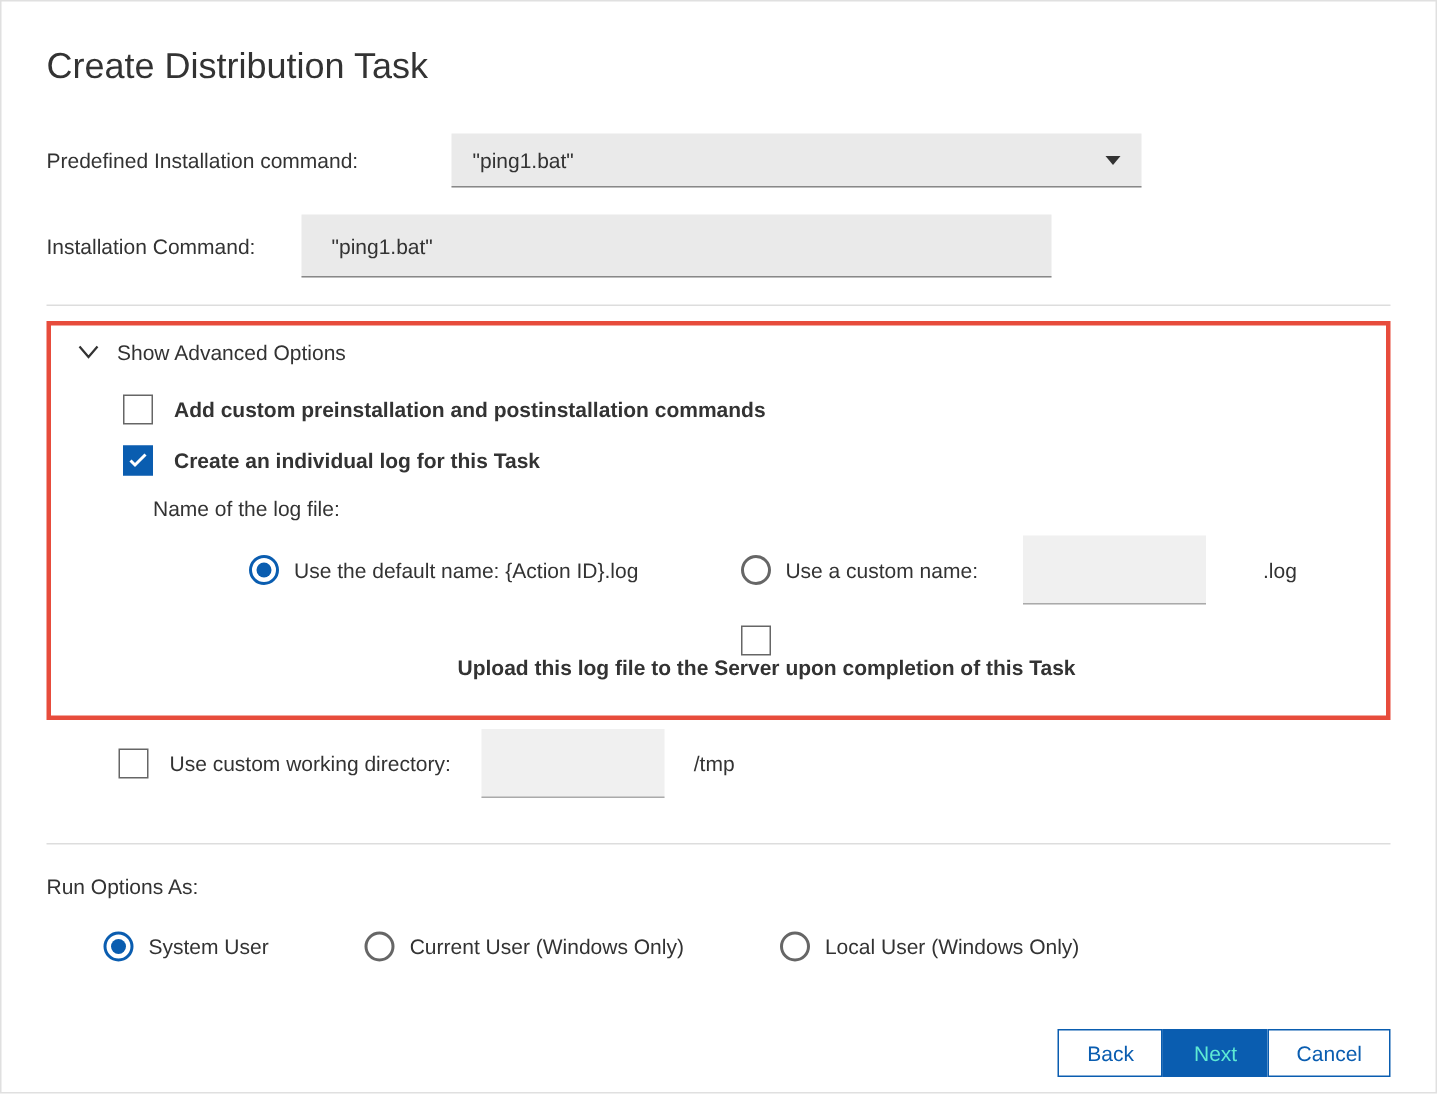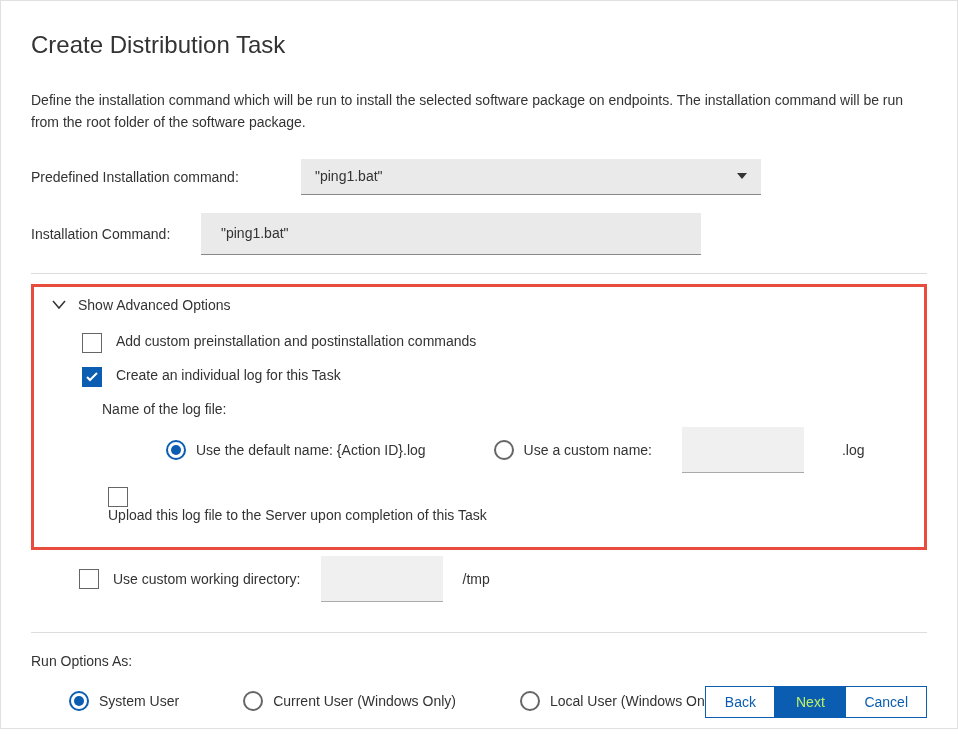--- a/index.html
+++ b/index.html
@@ -99,22 +99,24 @@
     cursor: pointer;
     margin-bottom: 20px;
   }
   .chevron-down-icon {
     display: inline-block;
     margin-right: 12px;
   }
   .chevron-down-icon svg { display:block; }
   .checkbox-row {
     display: flex;
+    align-items: center;
     margin-bottom: 14px;
     margin-left: 30px;
+    font-weight: bold;
   }
   .checkbox {
     width: 20px;
     height: 20px;
     border: 1px solid #666;
     margin-right: 14px;
     flex: none;
     cursor: pointer;
     display:flex;
     align-items:center;
@@ -191,32 +193,31 @@
     align-items: center;
     justify-content: center;
     font-size: 14px;
     cursor: pointer;
     border: 1px solid #0a5db0;
     background: #fff;
     color: #0a5db0;
   }
   .btn.primary {
     background: #0a5db0;
-    color: #bef264;
+    color: #5eead4;
   }
   .log-ext { margin-left: 8px; }
 </style>
 </head>
 <body>
 
 <div class="page">
 
   <h1>Create Distribution Task</h1>
 
-  <div class="description">Define the installation command which will be run to install the selected software package on endpoints. The installation command will be run from the root folder of the software package.</div>
 
   <div class="form-row">
     <div class="form-label">Predefined Installation command:</div>
     <div class="dropdown">
       <span class="dropdown-text">"ping1.bat"</span>
       <span class="dropdown-caret"></span>
     </div>
   </div>
 
   <div class="form-row">

